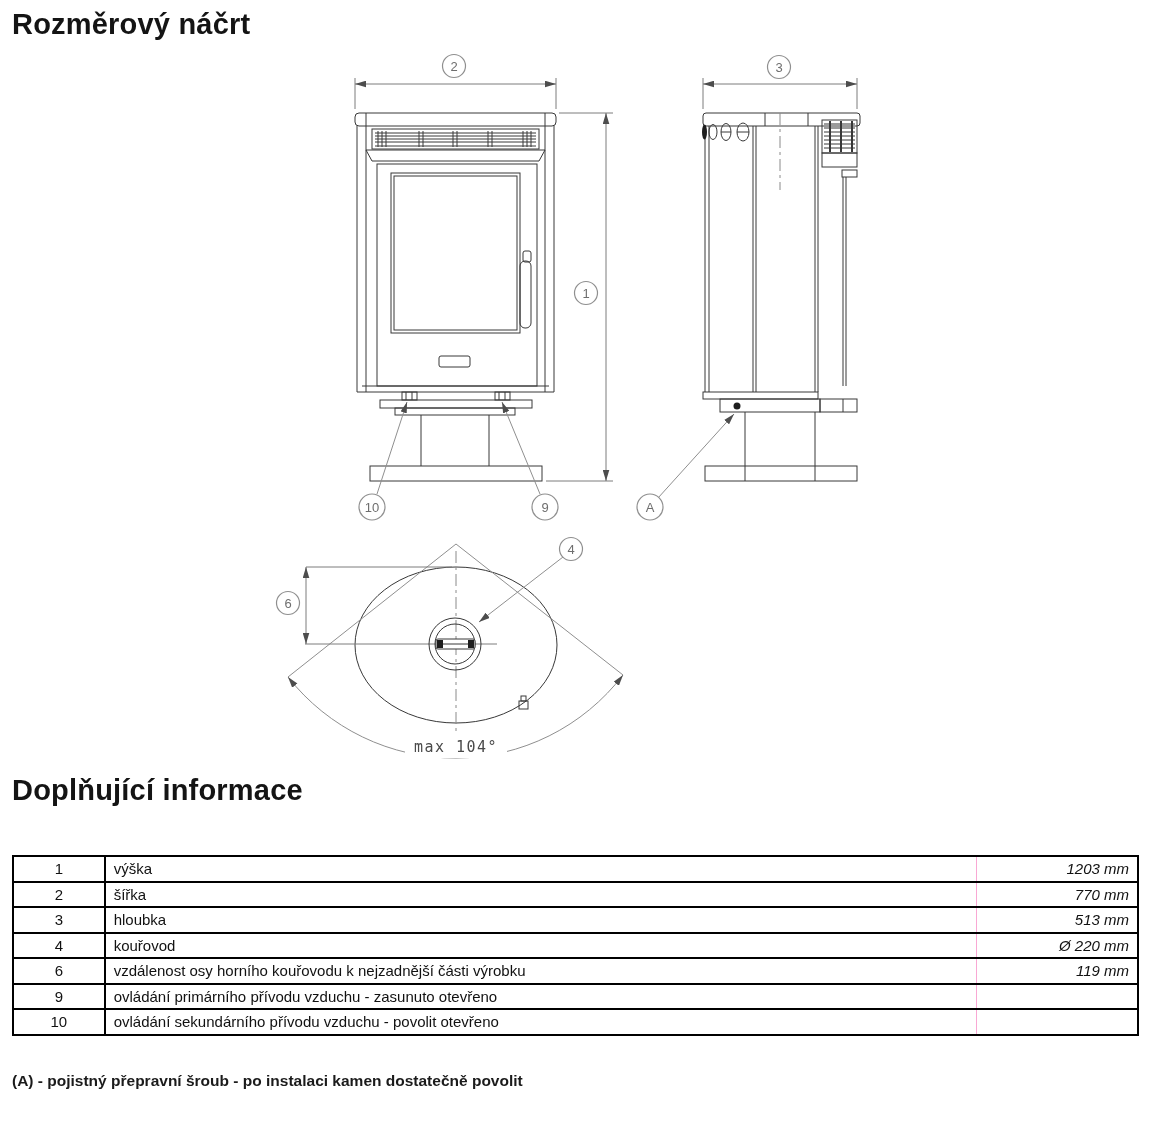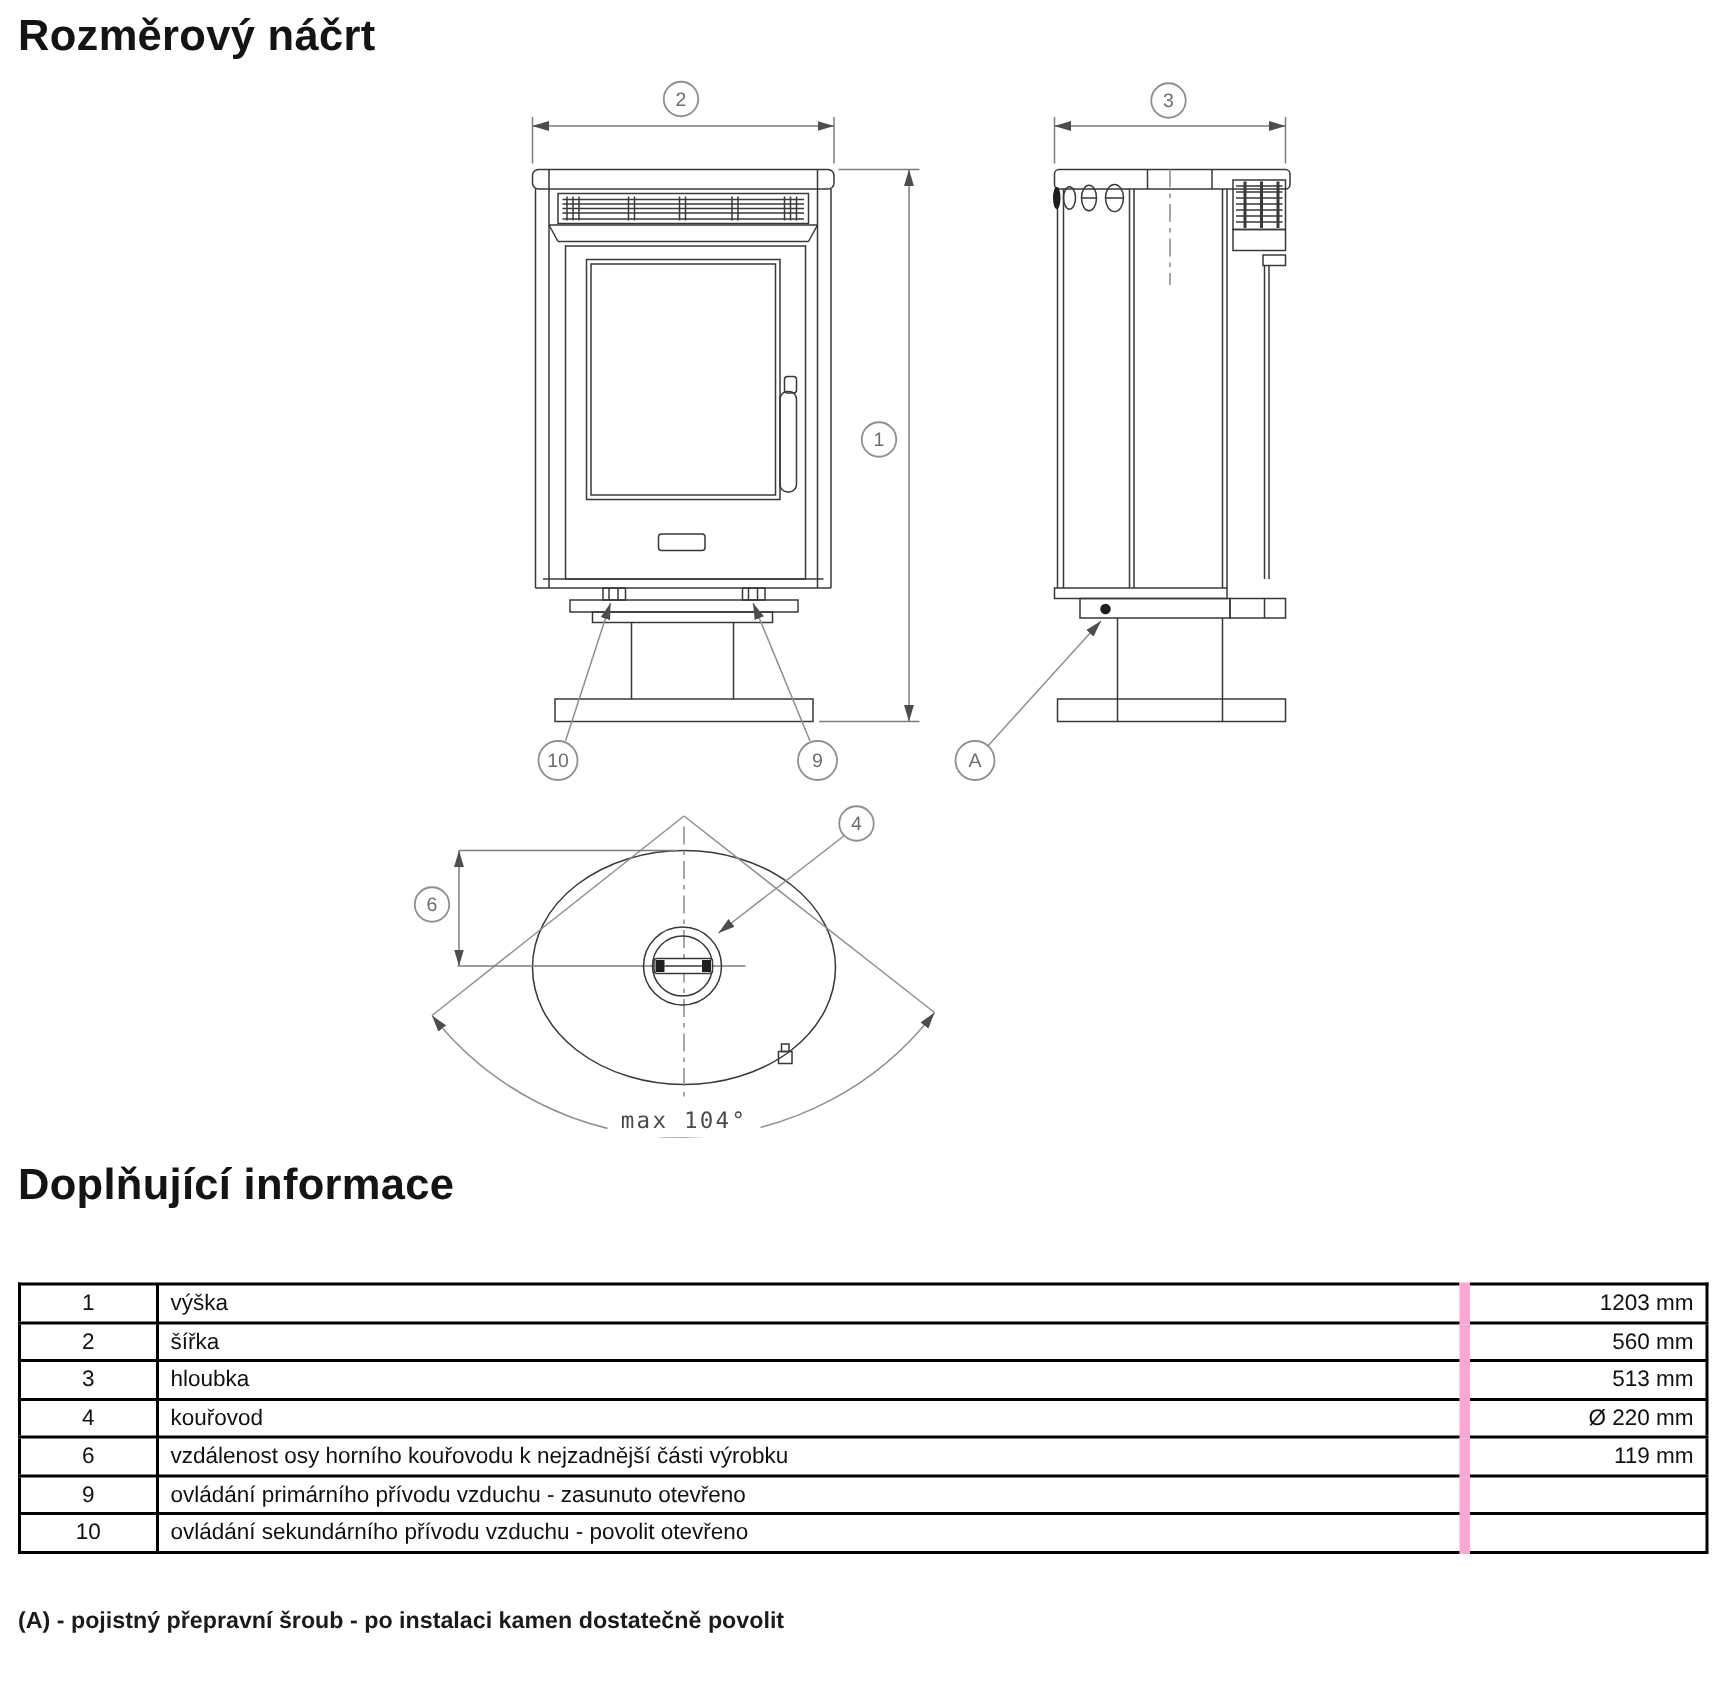--- a/index.html
+++ b/index.html
@@ -17,22 +17,22 @@
   svg .cl   { stroke:#8a8a8a; stroke-width:1; fill:none; stroke-dasharray:12 4 3 4; }
   svg .bub  { stroke:#8f8f8f; stroke-width:1.2; fill:#ffffff; }
   svg .bubt { fill:#6e6e6e; font-size:13px; font-family:"Liberation Sans", sans-serif; text-anchor:middle; }
   svg .note { fill:#4a4a4a; font-size:15px; font-family:"DejaVu Sans Mono", monospace; letter-spacing:1.5px; text-anchor:middle; }
   svg .filldark { fill:#1e1e1e; stroke:none; }
   table.info { position:absolute; left:12px; top:855px; width:1127px; border-collapse:collapse;
                font-size:15px; color:#111; table-layout:fixed; }
   table.info { border:2px solid #000; }
   table.info td { border-bottom:2px solid #000; height:25.5px; padding:1px 8px; vertical-align:middle; }
   td.c-num  { width:91px; text-align:center; border-right:2px solid #000; }
-  td.c-lab  { width:866px; text-align:left; border-right:7px solid #f9a8d4; }
-  td.c-val  { width:160px; text-align:right; }
+  td.c-lab  { width:866px; text-align:left; border-right:1px solid #f9a8d4; }
+  td.c-val  { width:160px; text-align:right;font-style:italic; }
   .footnotes { position:absolute; left:12px; top:1069px; font-size:15.5px; color:#1b1b1b; line-height:24px; }
   .footnotes p { margin:0;font-weight:bold; }
 </style>
 </head>
 <body>
 
 <div class="page">
 
   <div class="h-title" id="main-title">Rozměrový náčrt</div>
 
@@ -188,21 +188,21 @@
   <table class="info">
     <tbody>
         <tr>
           <td class="c-num">1</td>
           <td class="c-lab">výška</td>
           <td class="c-val">1203 mm</td>
         </tr>
         <tr>
           <td class="c-num">2</td>
           <td class="c-lab">šířka</td>
-          <td class="c-val">560 mm</td>
+          <td class="c-val">770 mm</td>
         </tr>
         <tr>
           <td class="c-num">3</td>
           <td class="c-lab">hloubka</td>
           <td class="c-val">513 mm</td>
         </tr>
         <tr>
           <td class="c-num">4</td>
           <td class="c-lab">kouřovod</td>
           <td class="c-val">Ø 220 mm</td>

